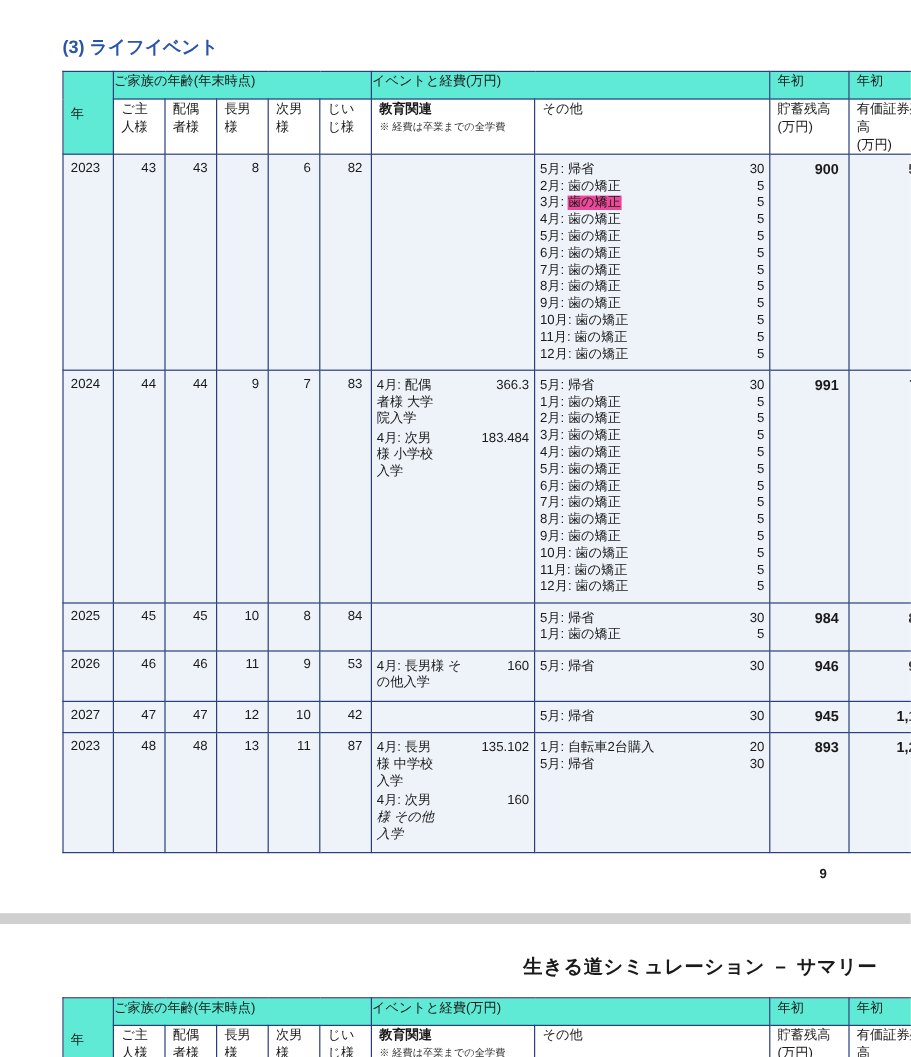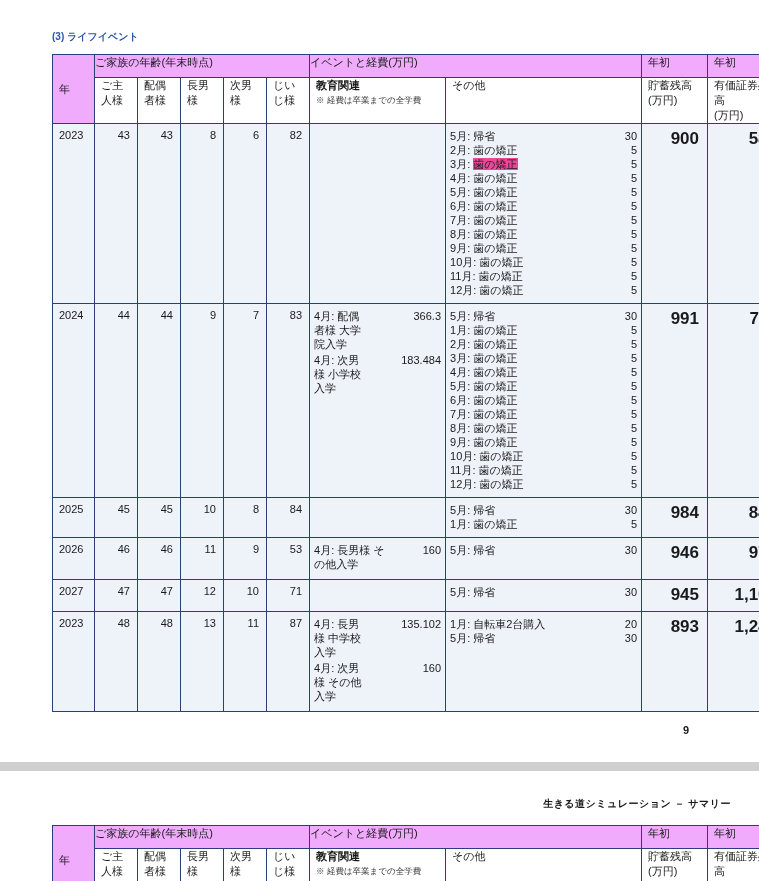--- a/index.html
+++ b/index.html
@@ -18,38 +18,38 @@
   .page {
     position: relative;
     width: 759px;
   }
   .page-one {
     padding: 0 0 0 0;
   }
   .section-title {
     color: #2b55a8;
     font-weight: bold;
-    font-size: 10px;
+    font-size: 15px;
     margin: 30px 0 10px 52px;
   }
   table.life {
     border-collapse: collapse;
     margin-left: 52px;
     width: 686px;
     table-layout: fixed;
   }
   table.life td, table.life th {
     border: 1px solid #2a3f7a;
     padding: 0;
     vertical-align: top;
     font-size: 11px;
     font-weight: normal;
   }
   .hdr-main td {
-    background: #f0abfc;
+    background: #5eead4;
     height: 22px;
     font-size: 11.5px;
     font-weight: bold;
     padding: 4px 6px 2px 6px;
     vertical-align: middle;
     margin-top: 44px;
   }
   .hdr-sub td {
     background: #ffffff;
     height: 34px;
@@ -79,21 +79,21 @@
     padding: 5px 4px 6px 4px;
     font-size: 11px;
     vertical-align: top;
   }
   tr.data td.c-year { padding-left: 6px; }
   tr.data td.c-age { padding-right: 7px; text-align: right; }
   tr.data td.c-money {
     text-align: right;
     padding-right: 8px;
     font-weight: bold;
-    font-size: 17px;
+    font-size: 12px;
   }
   tr.alt td { background: #eef2f9; }
 
   .ev-line {
     display: flex;
     justify-content: space-between;
     line-height: 14px;
     white-space: nowrap;
   }
   .ev-line .lbl { padding-right: 6px; text-align: right; }
@@ -116,21 +116,21 @@
     height: 26px;
     background: #ffffff;
   }
   .divider {
     height: 9px;
     background: #cfcfcf;
     width: 100%;
   }
   .doc-title {
     text-align: right;
-    font-size: 10px;
+    font-size: 16px;
     font-weight: bold;
     margin: 26px 28px 14px 0;
     letter-spacing: 0.5px;
   }
 </style>
 </head>
 <body>
 
 <div class="page page-one">
 
@@ -368,21 +368,21 @@
           </td>
           <td class="c-sav c-money">946</td>
           <td class="c-sec c-money">971</td>
         </tr>
         <tr class="data alt">
           <td class="c-year">2027</td>
           <td class="c-age">47</td>
           <td class="c-age">47</td>
           <td class="c-age">12</td>
           <td class="c-age">10</td>
-          <td class="c-age">71</td>
+          <td class="c-age">42</td>
           <td class="c-edu"></td>
           <td class="c-other">
             <div class="ev-line">
               <span class="lbl">5月: 帰省</span>
               <span class="amt">30</span>
             </div>
           </td>
           <td class="c-sav c-money">945</td>
           <td class="c-sec c-money">1,105</td>
         </tr>
@@ -400,21 +400,21 @@
                 <span class="amt">135.102</span>
               </div>
               <div class="edu-cont" style="white-space: pre-line;">様 中学校
 入学</div>
             </div>
             <div class="edu-item">
               <div class="edu-head">
                 <span class="lbl">4月: 次男</span>
                 <span class="amt">160</span>
               </div>
-              <div class="edu-cont" style="white-space: pre-line;">様 その他
+              <div class="edu-cont" style="white-space: pre-line; font-style: italic;">様 その他
 入学</div>
             </div>
           </td>
           <td class="c-other">
             <div class="ev-line">
               <span class="lbl">1月: 自転車2台購入</span>
               <span class="amt">20</span>
             </div>
             <div class="ev-line">
               <span class="lbl">5月: 帰省</span>

